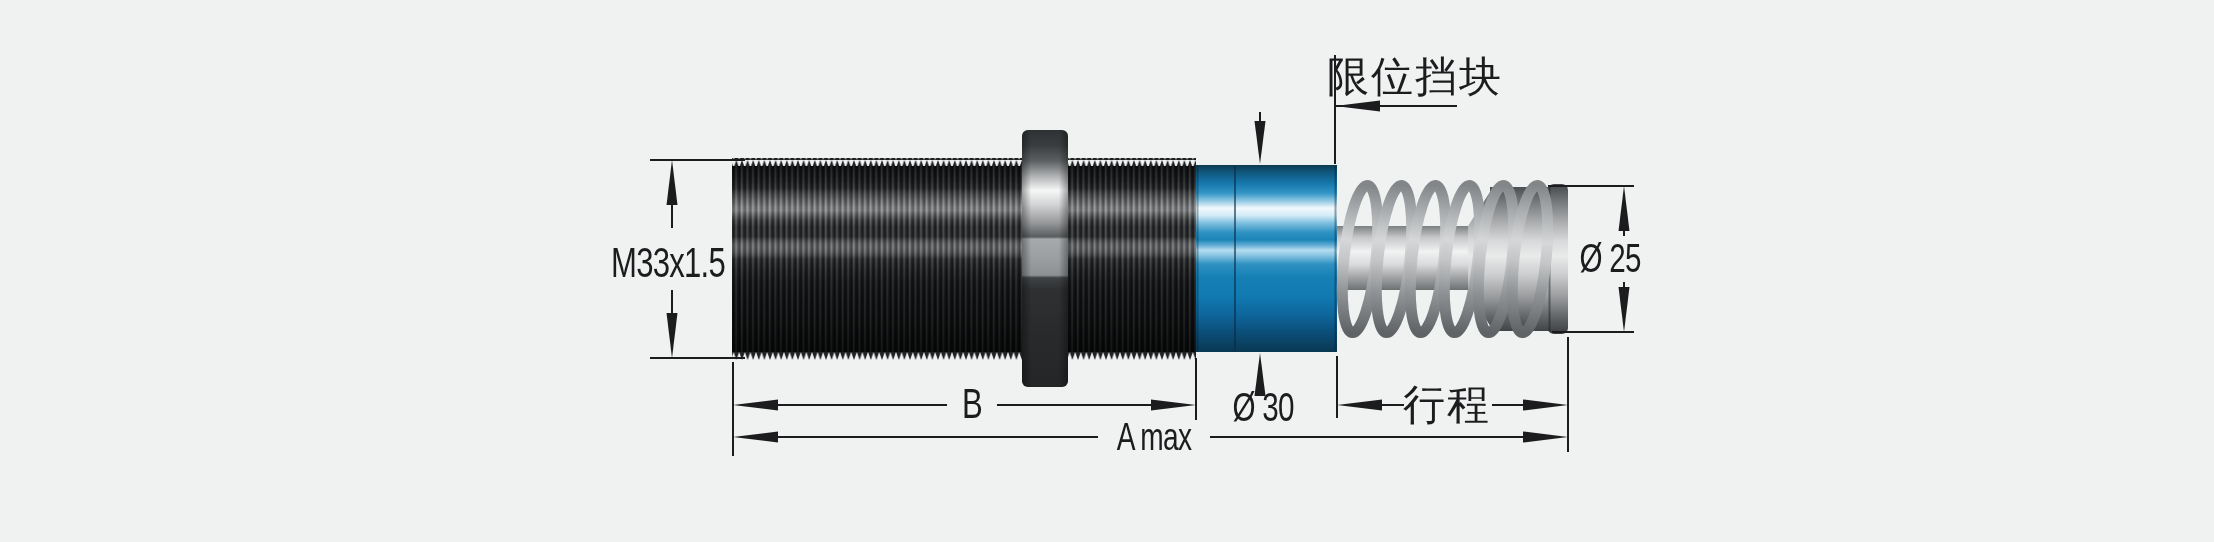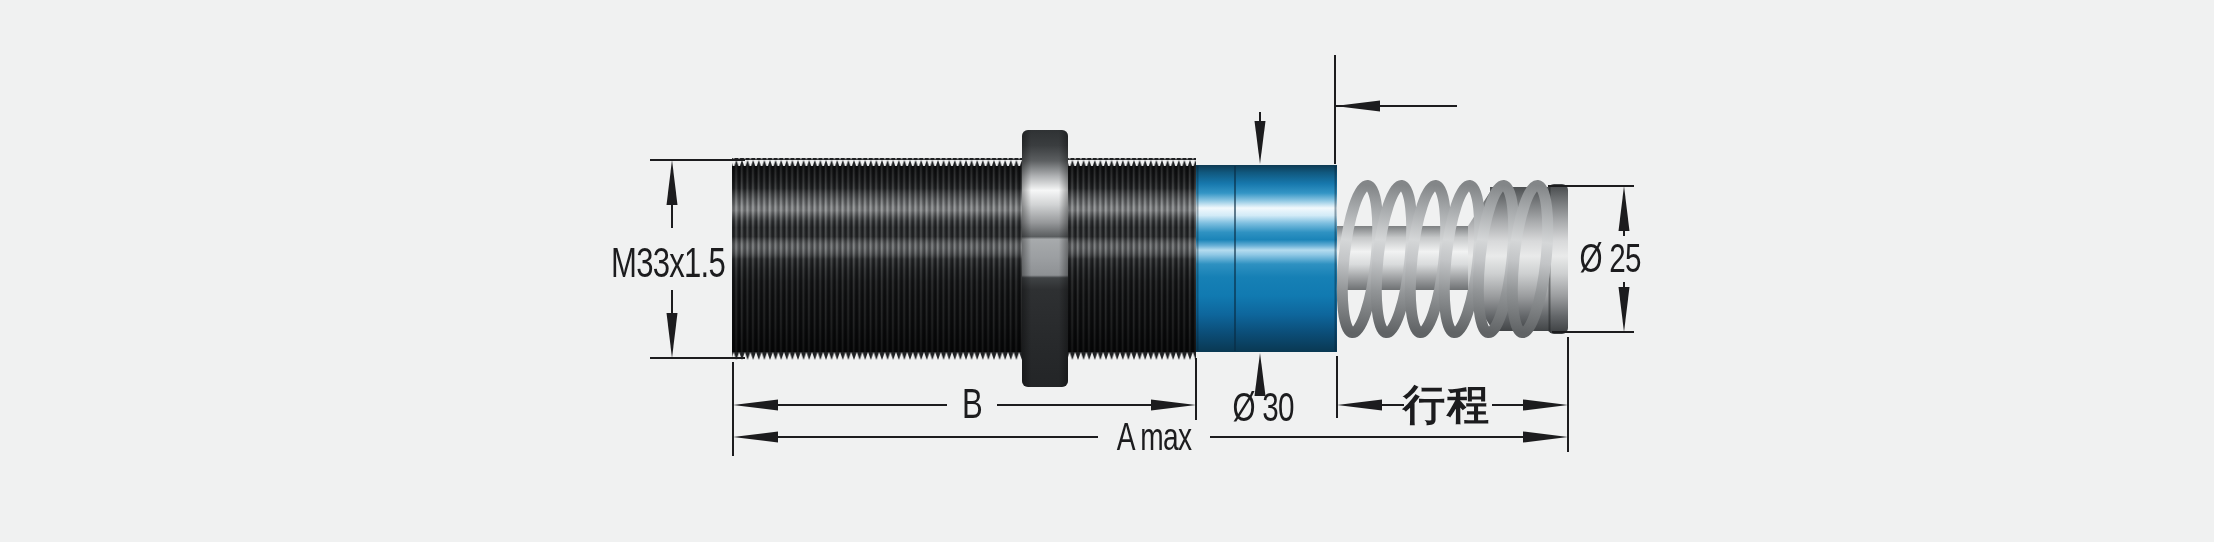--- a/index.html
+++ b/index.html
@@ -243,15 +243,16 @@
   <div class="dim-label latin" style="left:668px;top:263px;font-size:42px;">M33x1.5</div>
 
   <div class="dim-label latin" style="left:972px;top:404px;font-size:42px;">B</div>
 
   <div class="dim-label latin" style="left:1154px;top:437px;font-size:38px;">A max</div>
 
   <div class="dim-label latin" style="left:1263px;top:407px;font-size:40px;">Ø 30</div>
 
   <div class="dim-label latin" style="left:1610px;top:258px;font-size:40px;">Ø 25</div>
 
-  <div class="dim-label cjk" style="left:1447px;top:405px;font-size:42px;font-weight:bold;">行程</div>
-
+  <div class="dim-label cjk" style="left:1447px;top:405px;font-size:42px;">行程</div>
+
+  <div class="dim-label cjk" style="left:1415px;top:77px;font-size:42px;">限位挡块</div>
 </div>
 
 </body></html>

